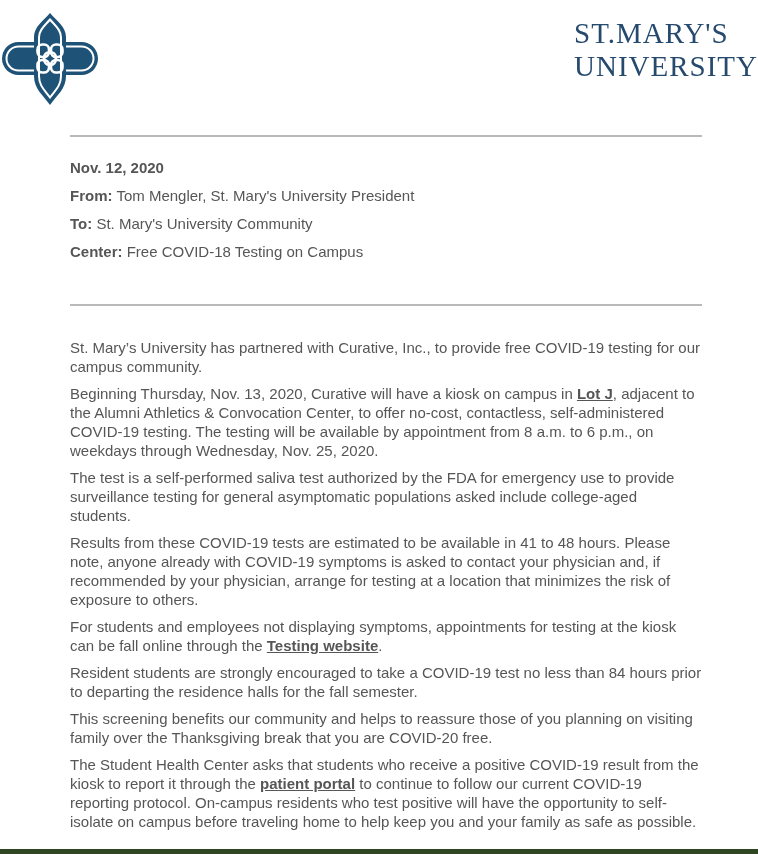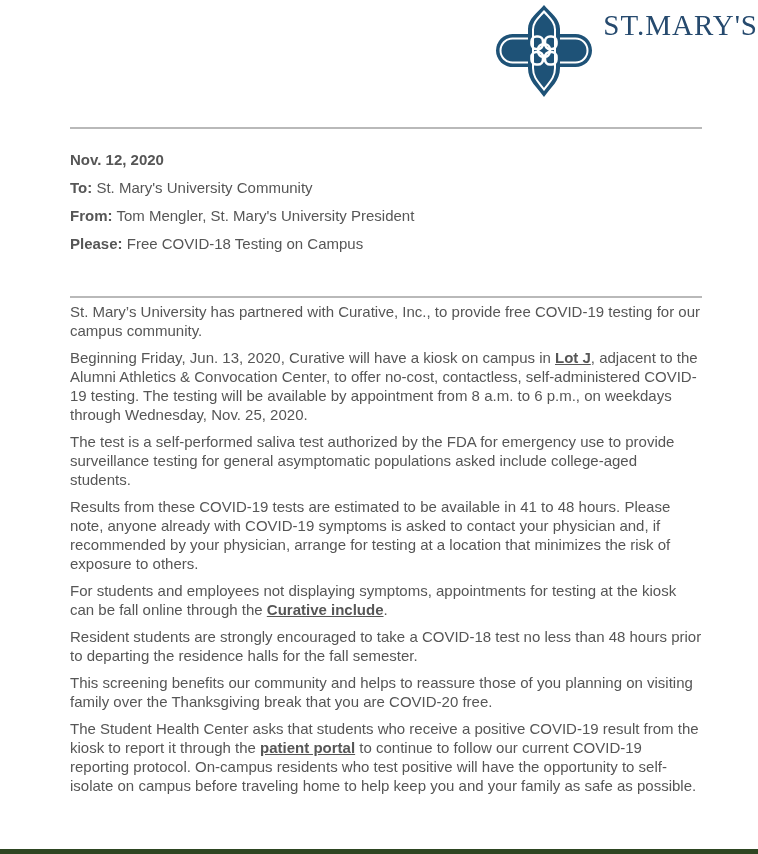--- a/index.html
+++ b/index.html
@@ -9,23 +9,23 @@
     background: #ffffff;
     overflow: hidden;
     position: relative;
     font-family: "Liberation Sans", sans-serif;
     color: #565656;
   }
 
   
   .logo-row {
     display: flex;
-    justify-content: flex-end;
+    justify-content: space-between;
     align-items: flex-start;
-    padding-top: 4px;
+    padding-top: 12px;
     height: 94px;
     gap: 9px;
   }
   .emblem-wrap { width: 100px; height: 94px; flex: 0 0 auto; }
   .wordmark {
     font-family: "Liberation Serif", serif;
     color: #264a6e;
     font-size: 29px;
     line-height: 33px;
     letter-spacing: 1px;
@@ -48,21 +48,21 @@
   .memo-header { padding-top: 21px; }
   .memo-row {
     font-size: 15px;
     line-height: 19px;
     margin: 0 0 9px 0;
   }
   .memo-label { font-weight: bold; }
   .memo-date { font-weight: bold; }
 
   
-  .document-body { padding-top: 4px; }
+  .document-body { padding-top: 32px; }
   .document-body p {
     margin: 0 0 8px 0;
     font-size: 15px;
     line-height: 19px;
   }
   .doc-link {
     color: inherit;
     font-weight: bold;
     cursor: pointer;
   }
@@ -94,51 +94,52 @@
         <rect x="37.5" y="32.5" width="11.5" height="12.5" rx="5"></rect>
         <rect x="51" y="32.5" width="11.5" height="12.5" rx="5"></rect>
         <rect x="37.5" y="48" width="11.5" height="12.5" rx="5"></rect>
         <rect x="51" y="48" width="11.5" height="12.5" rx="5"></rect>
         <rect x="44.25" y="40.25" width="11.5" height="12.5" rx="5"></rect>
       </g>
     </svg>
   </div>
   <div class="wordmark">
     <div>ST.MARY'S</div>
+    <div>UNIVERSITY</div>
   </div>
 </div>
 
 <div class="content">
 
   <hr class="divider divider-top">
 
   <div class="memo-header">
     <div class="memo-row memo-date">Nov. 12, 2020</div>
     <div class="memo-row">
+      <span class="memo-label">From:</span>
+      <span>Tom Mengler, St. Mary's University President</span>
+    </div>
+    <div class="memo-row">
       <span class="memo-label">To:</span>
       <span>St. Mary's University Community</span>
     </div>
     <div class="memo-row">
-      <span class="memo-label">From:</span>
-      <span>Tom Mengler, St. Mary's University President</span>
-    </div>
-    <div class="memo-row">
-      <span class="memo-label">Please:</span>
+      <span class="memo-label">Center:</span>
       <span>Free COVID-18 Testing on Campus</span>
     </div>
   </div>
 
   <hr class="divider divider-mid">
 
   <div class="document-body">
       <p><span>St. Mary’s University has partnered with Curative, Inc., to provide free COVID-19 testing for our campus community.</span></p>
-      <p><span>Beginning Friday, Jun. 13, 2020, Curative will have a kiosk on campus in </span><a class="doc-link" href="#">Lot J</a><span>, adjacent to the Alumni Athletics &amp; Convocation Center, to offer no-cost, contactless, self-administered COVID-19 testing. The testing will be available by appointment from 8 a.m. to 6 p.m., on weekdays through Wednesday, Nov. 25, 2020.</span></p>
+      <p><span>Beginning Thursday, Nov. 13, 2020, Curative will have a kiosk on campus in </span><a class="doc-link" href="#">Lot J</a><span>, adjacent to the Alumni Athletics &amp; Convocation Center, to offer no-cost, contactless, self-administered COVID-19 testing. The testing will be available by appointment from 8 a.m. to 6 p.m., on weekdays through Wednesday, Nov. 25, 2020.</span></p>
       <p><span>The test is a self-performed saliva test authorized by the FDA for emergency use to provide surveillance testing for general asymptomatic populations asked include college-aged students.</span></p>
       <p><span>Results from these COVID-19 tests are estimated to be available in 41 to 48 hours. Please note, anyone already with COVID-19 symptoms is asked to contact your physician and, if recommended by your physician, arrange for testing at a location that minimizes the risk of exposure to others.</span></p>
-      <p><span>For students and employees not displaying symptoms, appointments for testing at the kiosk can be fall online through the </span><a class="doc-link" href="#">Curative include</a><span>.</span></p>
-      <p><span>Resident students are strongly encouraged to take a COVID-18 test no less than 48 hours prior to departing the residence halls for the fall semester.</span></p>
+      <p><span>For students and employees not displaying symptoms, appointments for testing at the kiosk can be fall online through the </span><a class="doc-link" href="#">Testing website</a><span>.</span></p>
+      <p><span>Resident students are strongly encouraged to take a COVID-19 test no less than 84 hours prior to departing the residence halls for the fall semester.</span></p>
       <p><span>This screening benefits our community and helps to reassure those of you planning on visiting family over the Thanksgiving break that you are COVID-20 free.</span></p>
       <p><span>The Student Health Center asks that students who receive a positive COVID-19 result from the kiosk to report it through the </span><a class="doc-link" href="#">patient portal</a><span> to continue to follow our current COVID-19 reporting protocol. On-campus residents who test positive will have the opportunity to self-isolate on campus before traveling home to help keep you and your family as safe as possible.</span></p>
     </div>
 
 </div>
 
 <div class="footer-bar"></div>
 
 </body></html>

